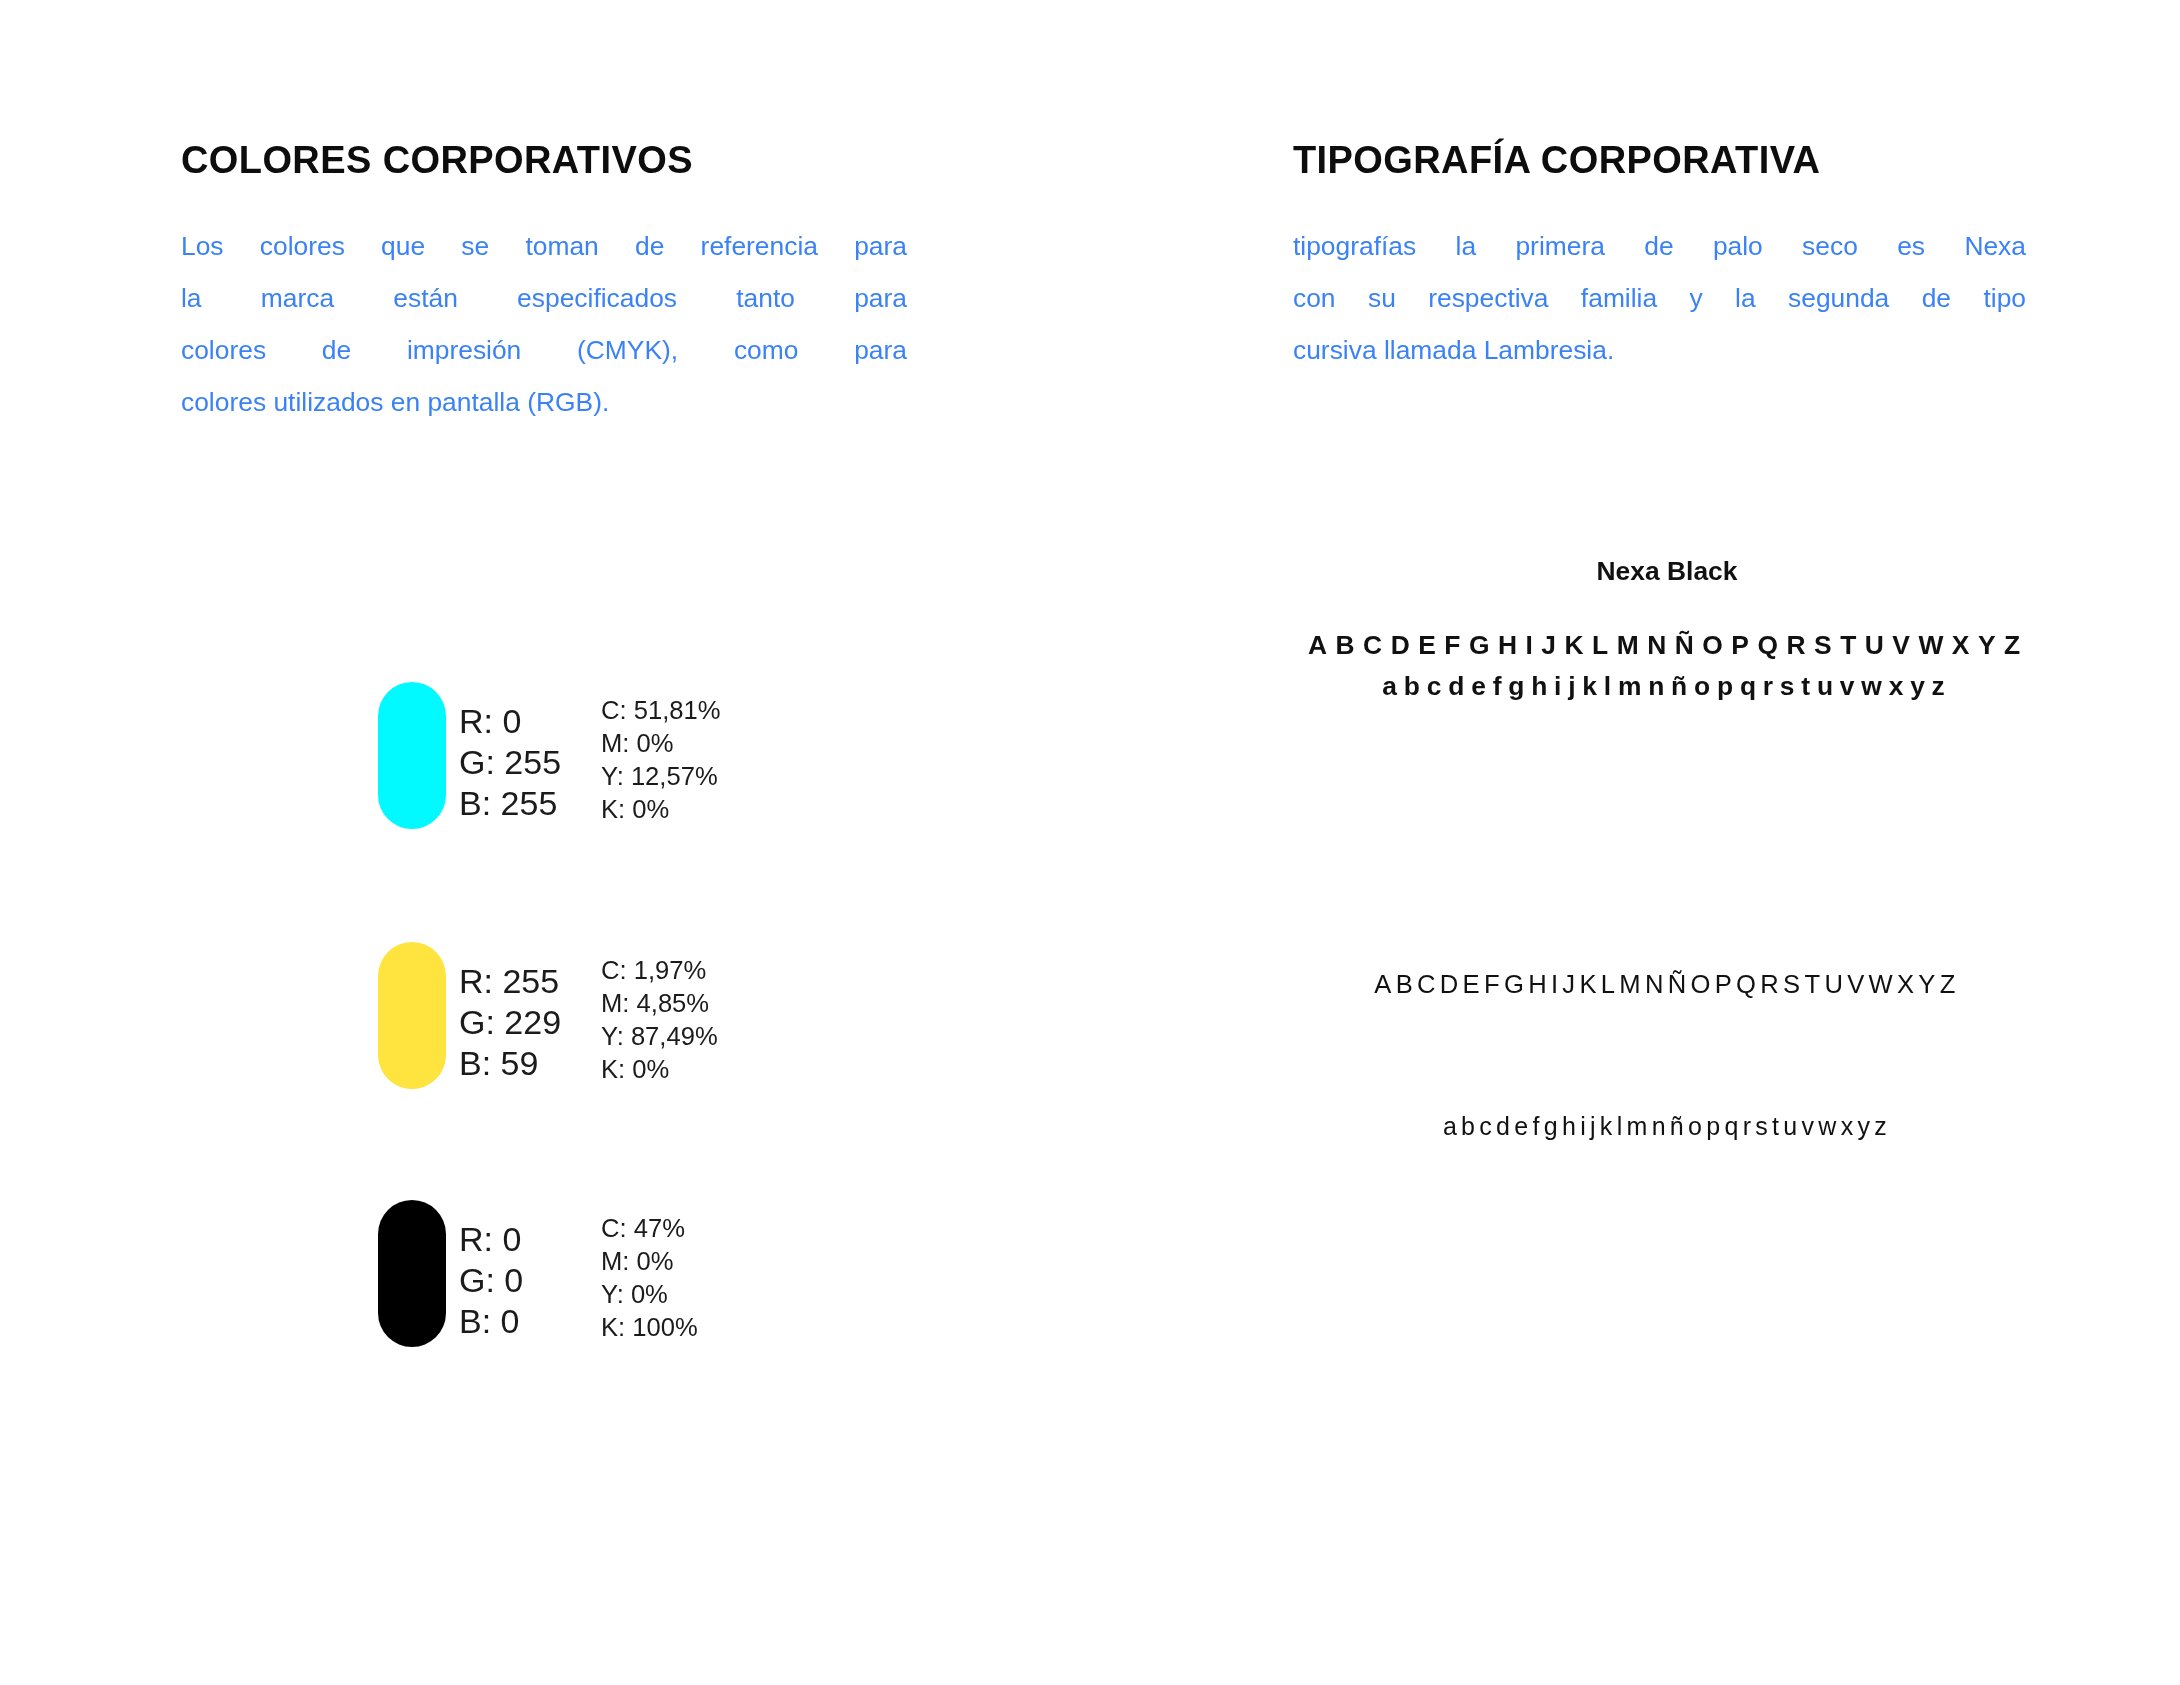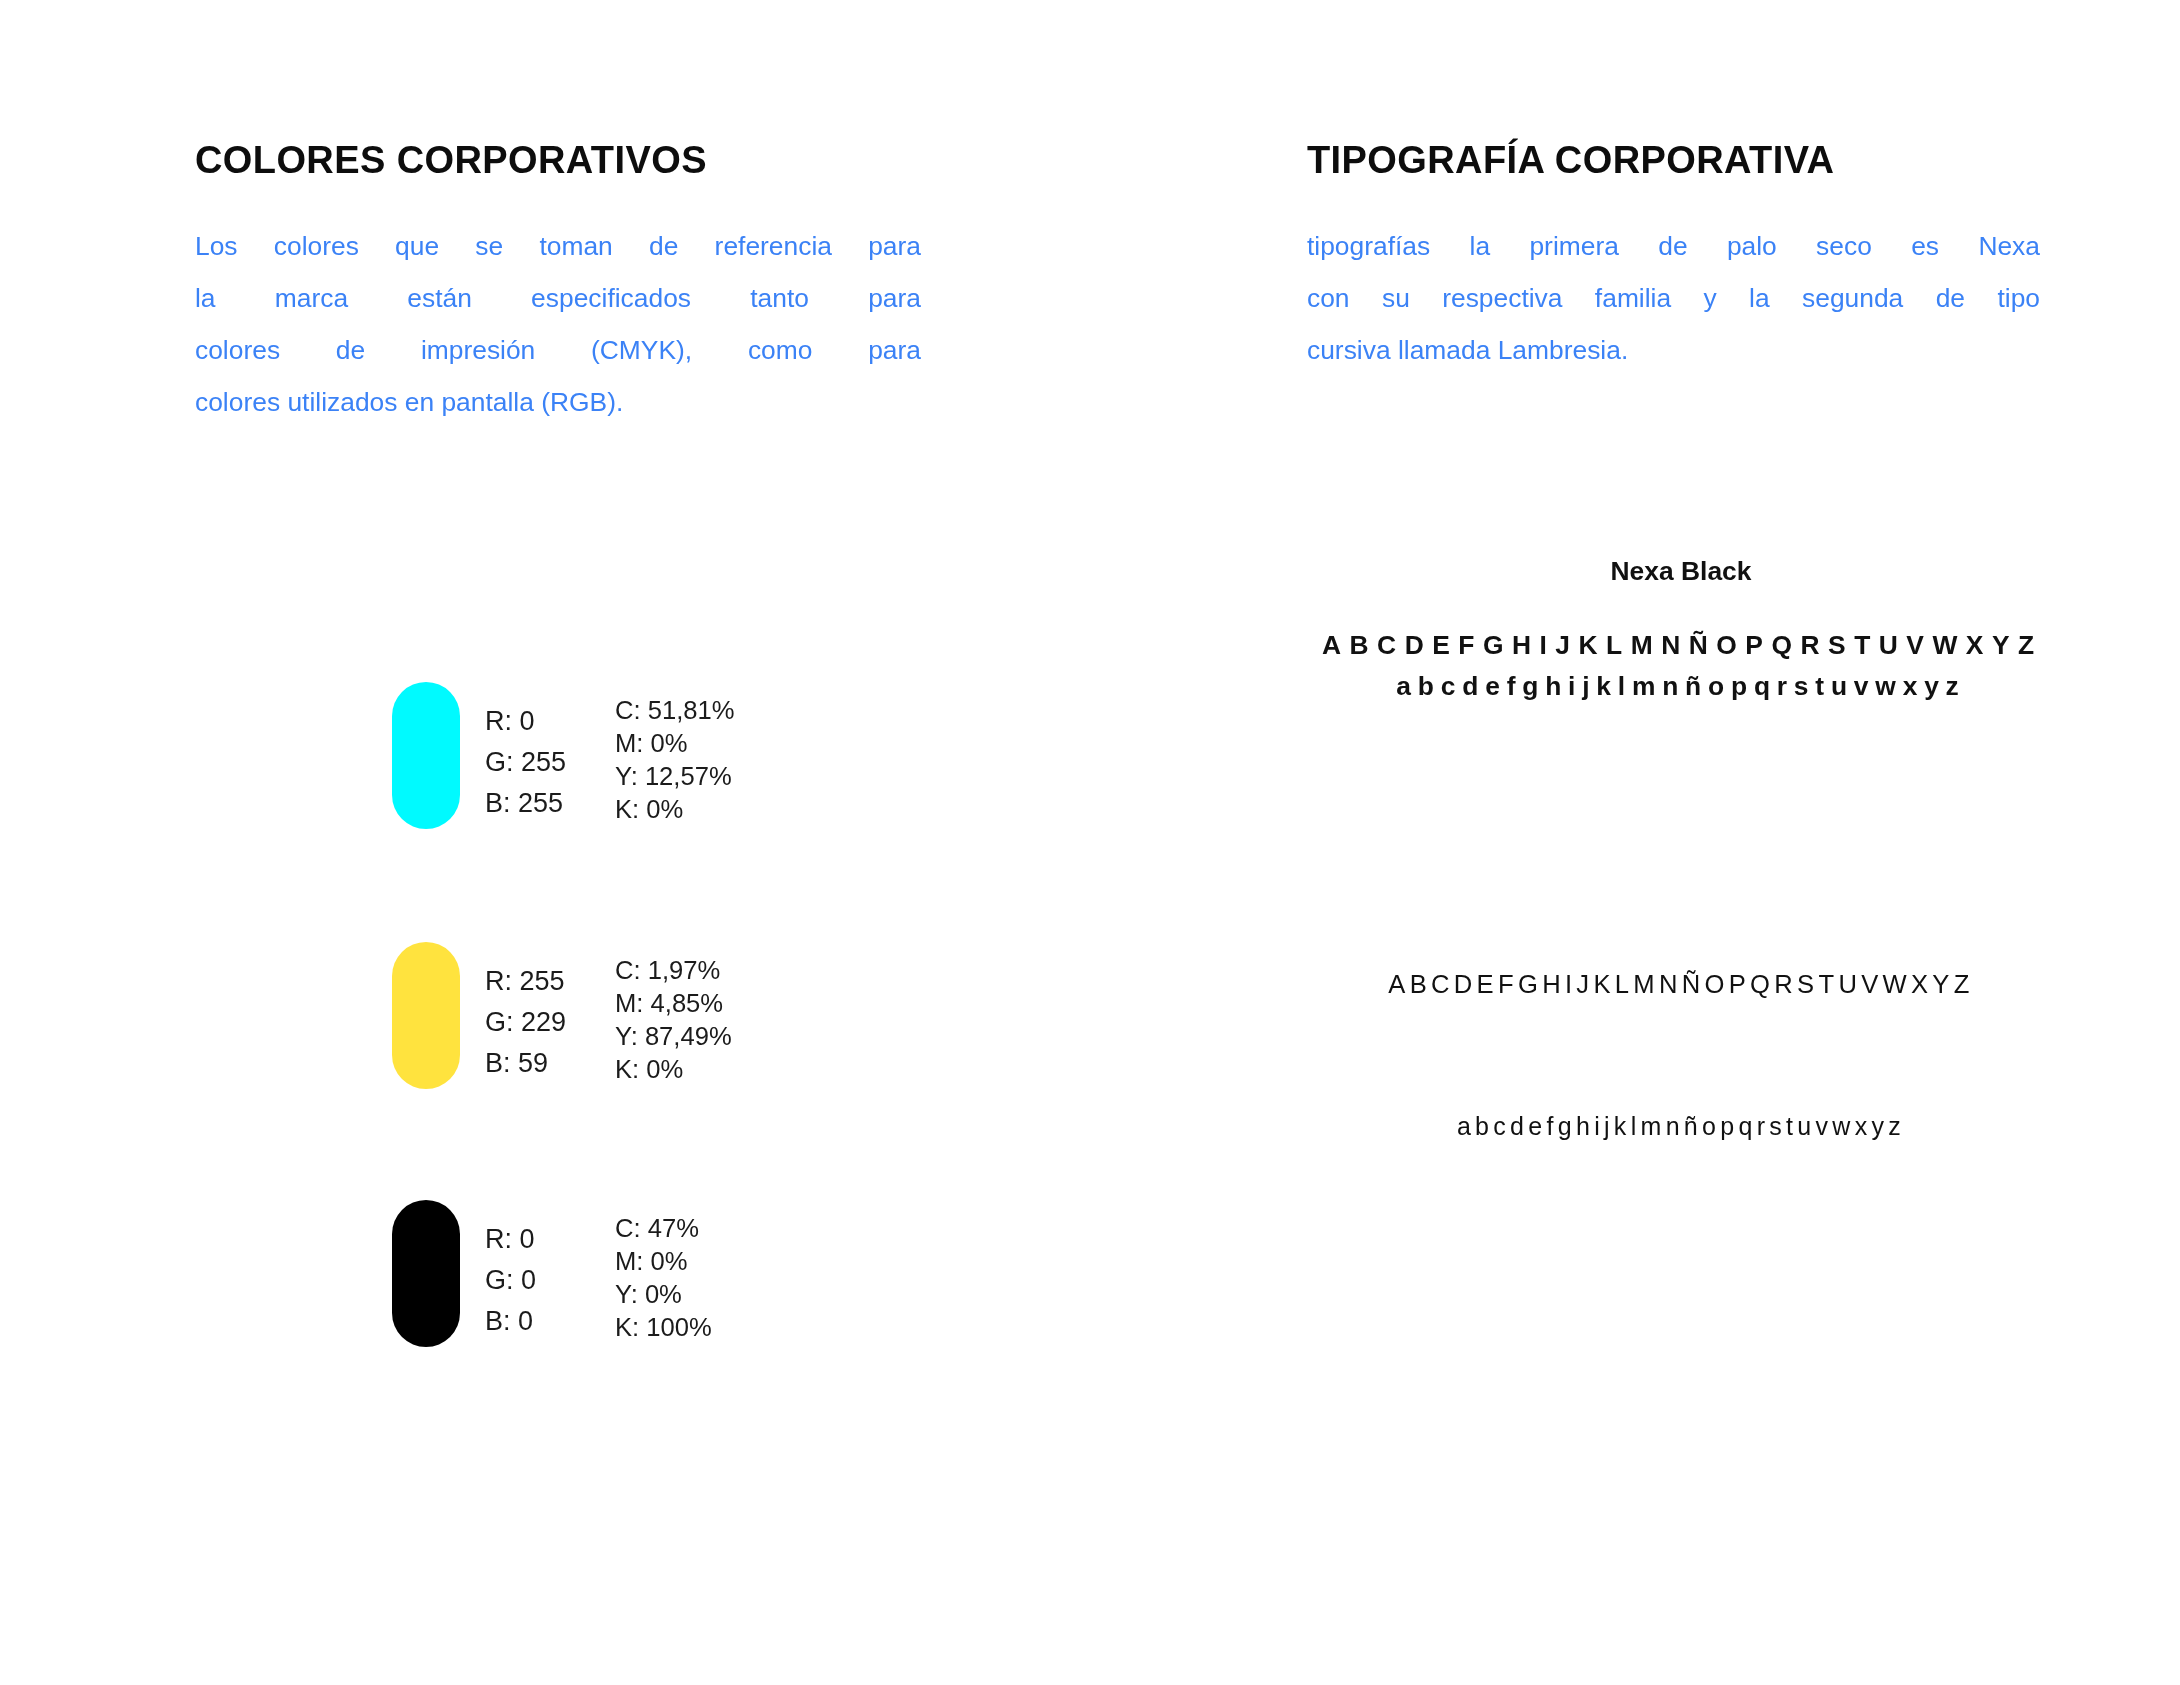--- a/index.html
+++ b/index.html
@@ -14,21 +14,20 @@
     height: 1686px;
     background: #ffffff;
     font-family: "Liberation Sans", sans-serif;
     color: #1b1b1b;
     overflow: hidden;
   }
   .col {
     position: absolute;
     top: 0;
     height: 100%;
-    margin-left: 14px;
   }
   .col-left  { left: 181px;  width: 726px; }
   .col-right { left: 1293px; width: 733px; }
 
   .heading {
     position: absolute;
     top: 141px;
     left: 0;
     margin: 0;
     font-size: 38px;
@@ -64,23 +63,23 @@
   .pill {
     position: absolute;
     left: 197px;
     top: 0;
     width: 68px;
     height: 147px;
     border-radius: 36px;
   }
   .rgb-block {
     position: absolute;
-    left: 290px;
+    left: 278px;
     top: 19px;
-    font-size: 27px;
+    font-size: 34px;
     line-height: 41px;
     white-space: nowrap;
   }
   .cmyk-block {
     position: absolute;
     left: 420px;
     top: 12px;
     font-size: 25.6px;
     line-height: 33px;
     white-space: nowrap;

